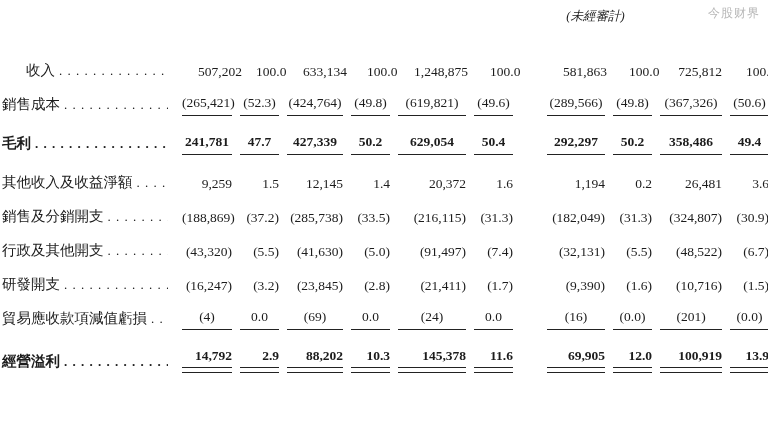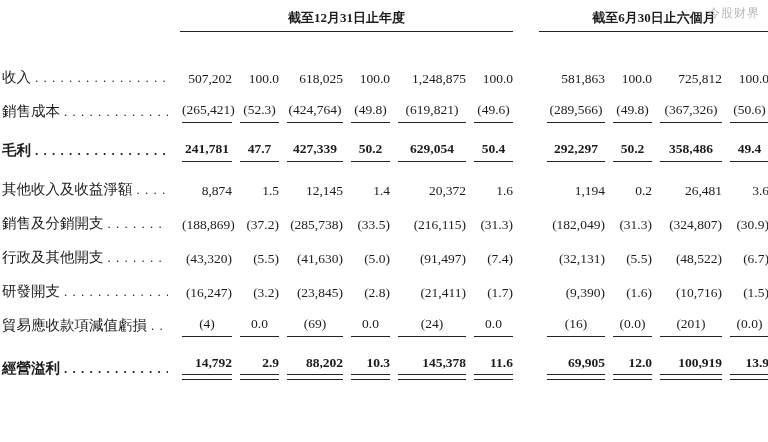--- a/index.html
+++ b/index.html
@@ -66,21 +66,21 @@
     display: flex; align-items: baseline;
     padding: 13px 6px 2px 0;
     font-size: 14.5px;
     white-space: nowrap;
   }
   .leader { flex: 1; overflow: hidden; white-space: nowrap; }
   .leader::after {
     content: ". . . . . . . . . . . . . . . . . . . . . . . . . . . . . . . . . . . . . . . .";
     letter-spacing: 1px; margin-left: 4px; font-size: 13px;
   }
-  tr.first td .v, tr.first td .lblwrap { padding-top: 36px; }
+  tr.first td .v, tr.first td .lblwrap { padding-top: 36px; margin-left: 24px; }
   tr.bold td { font-weight: bold; margin-left: 33px; }
   tr.sp td .v, tr.sp td .lblwrap { padding-top: 18px; }
 
   tr.u1 td.num .v {
     border-bottom: 1px solid #222;
     padding-bottom: 4px;
     text-align: center;
   }
   tr.u2 td.num .v {
     border-bottom: 1px solid #222;
@@ -102,47 +102,44 @@
       <col class="c-p">
     <col class="c-v3">
       <col class="c-p">
       <col class="c-gap">
       <col class="c-v4">
       <col class="c-p">
     <col class="c-v5">
       <col class="c-p">
   </colgroup>
   <thead>
-    <tr class="r-group">
-      <th></th>
-      <th colspan="6">
-        <div class="grpline g1">截至12月31日止年度</div>
-      </th>
-      <th></th>
-      <th colspan="4">
-        <div class="grpline">截至6月30日止六個月</div>
-      </th>
+    <tr class="r-unaud">
+      <th colspan="8"></th>
+      <th colspan="2">
+          <div class="unaud">(未經審計)</div>
+        </th>
+      <th colspan="2"></th>
     </tr>
   </thead>
   <tbody>
     <tr class="first">
       <td class="lbl">
           <div class="lblwrap">
             <span>收入</span>
             <span class="leader"></span>
           </div>
         </td>
       <td class="num">
           <div class="v">507,202</div>
         </td>
       <td class="num">
           <div class="v">100.0</div>
         </td>
       <td class="num">
-          <div class="v">618,025</div>
+          <div class="v">633,134</div>
         </td>
       <td class="num">
           <div class="v">100.0</div>
         </td>
       <td class="num">
           <div class="v">1,248,875</div>
         </td>
       <td class="num">
           <div class="v">100.0</div>
         </td>
@@ -239,21 +236,21 @@
         </td>
     </tr>
     <tr class="sp">
       <td class="lbl">
           <div class="lblwrap">
             <span>其他收入及收益淨額</span>
             <span class="leader"></span>
           </div>
         </td>
       <td class="num">
-          <div class="v">8,874</div>
+          <div class="v">9,259</div>
         </td>
       <td class="num">
           <div class="v">1.5</div>
         </td>
       <td class="num">
           <div class="v">12,145</div>
         </td>
       <td class="num">
           <div class="v">1.4</div>
         </td>

